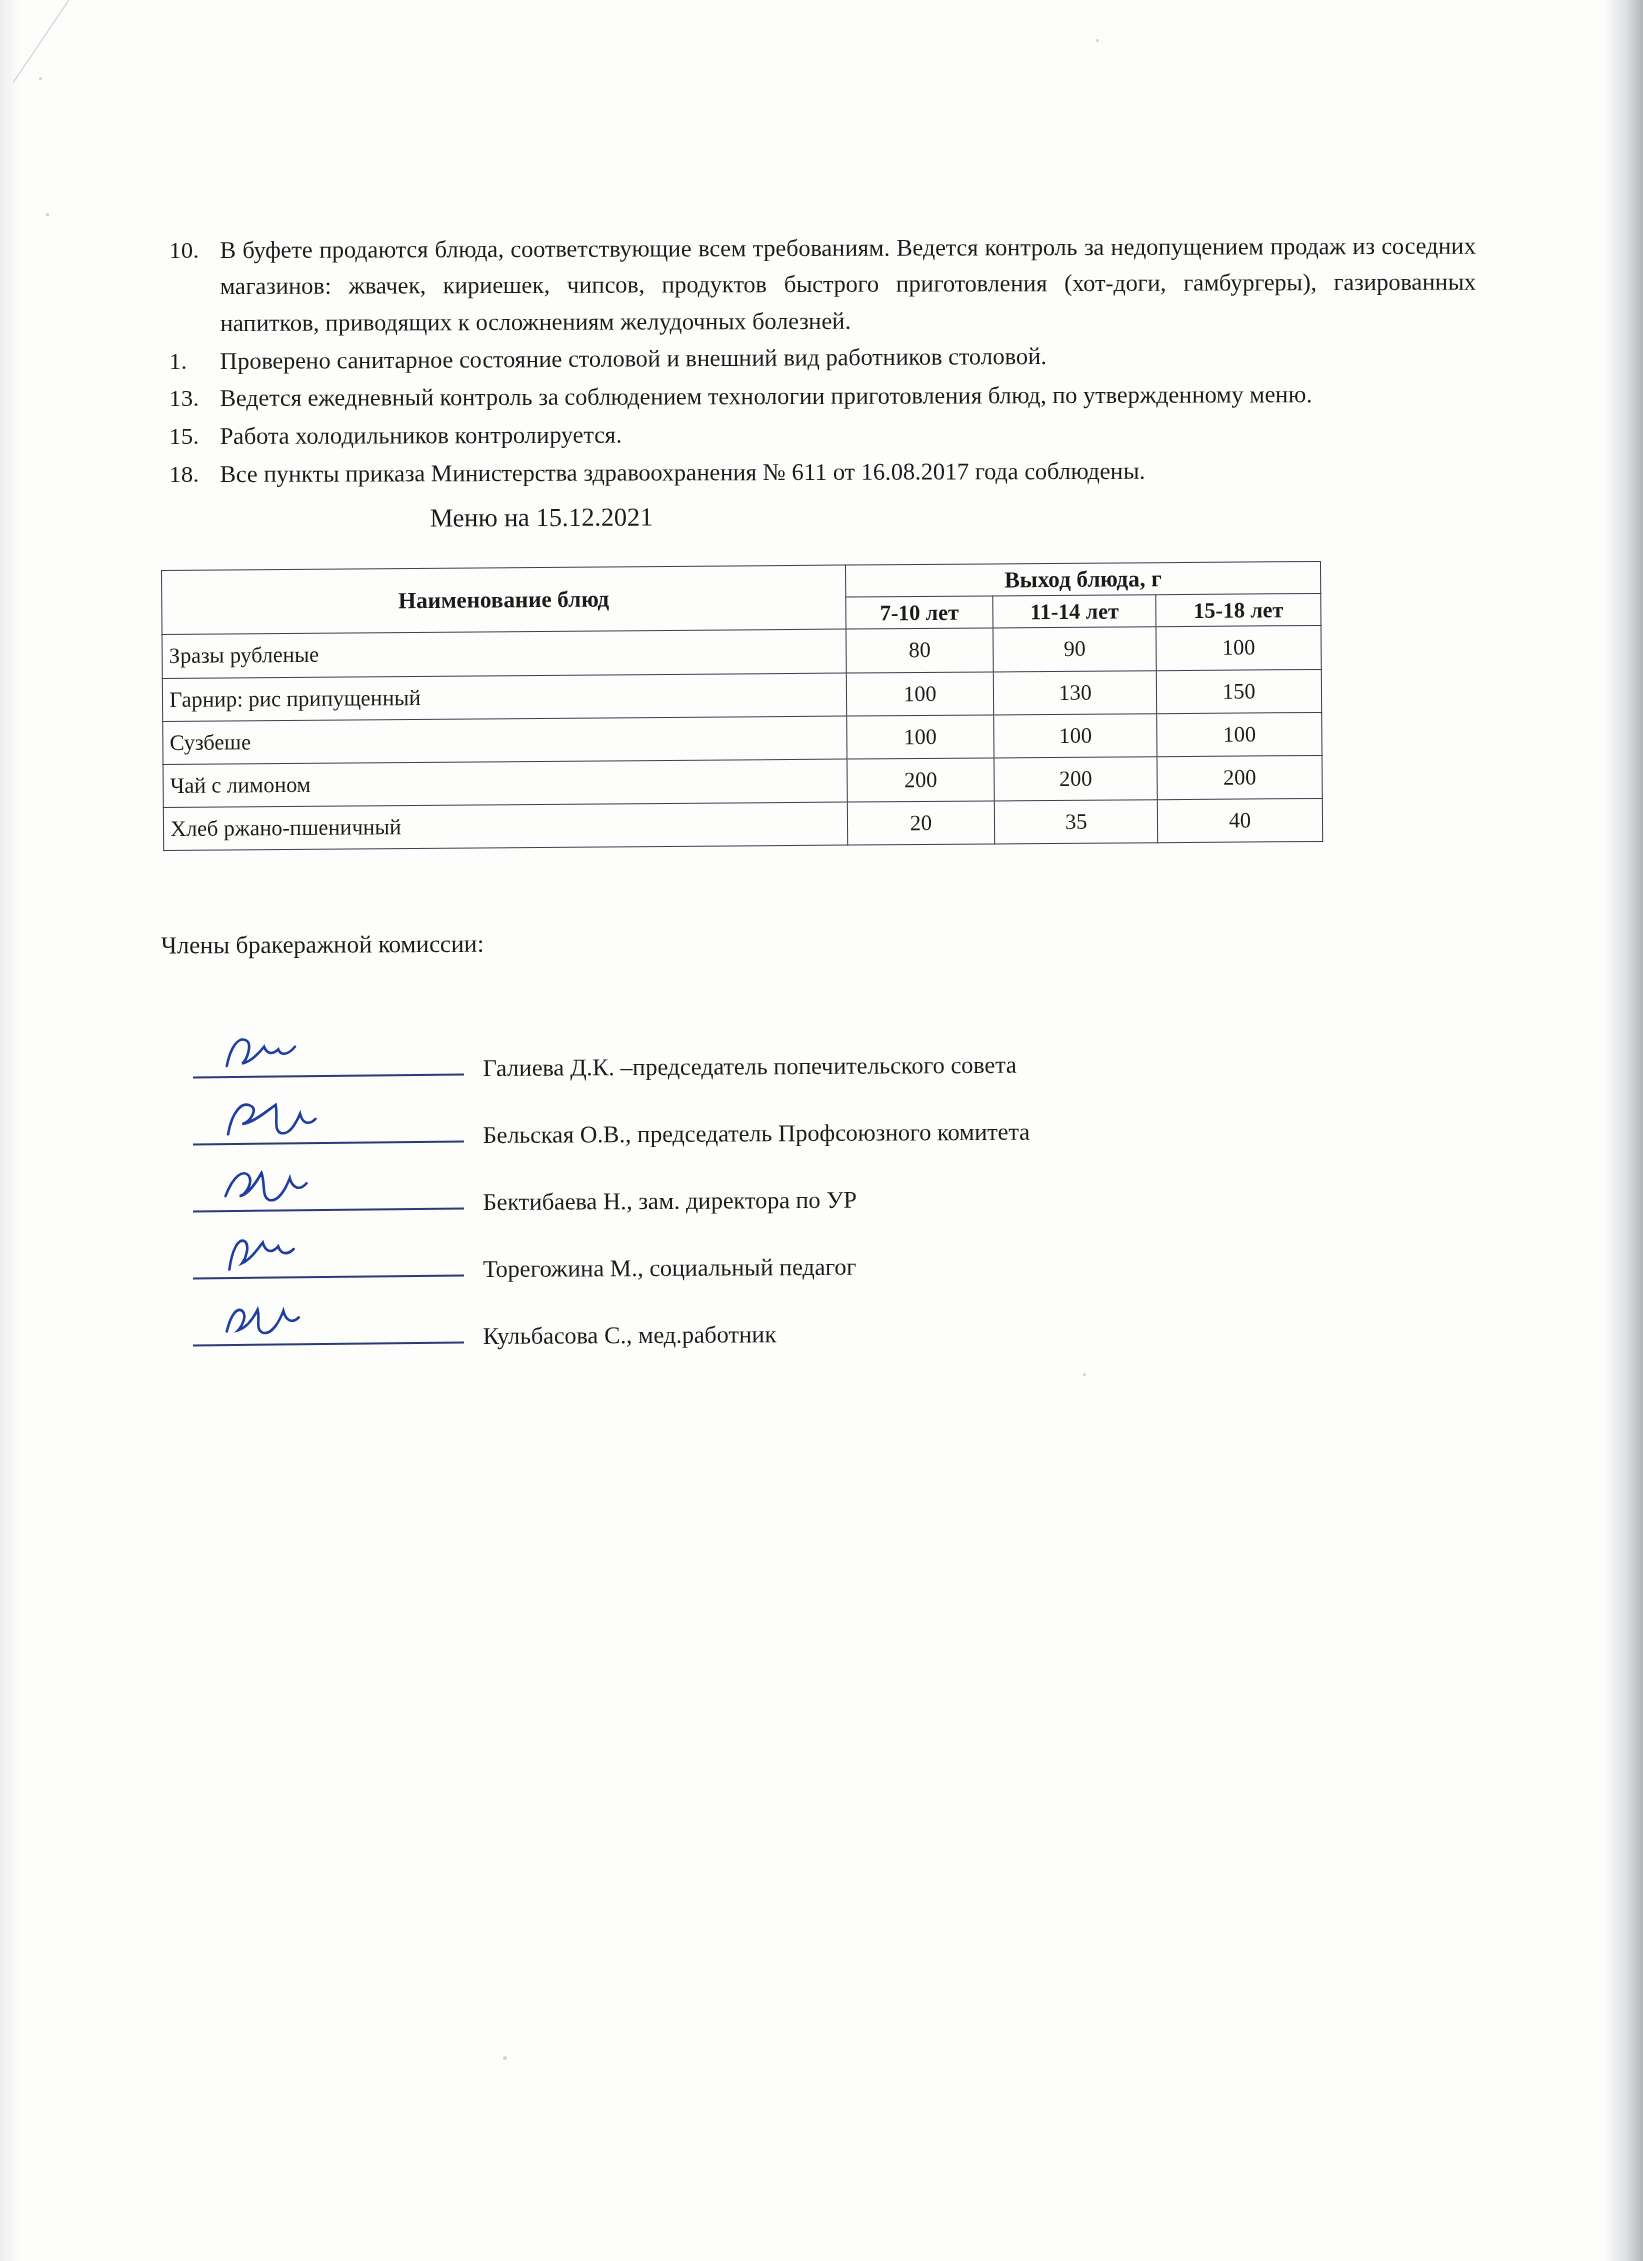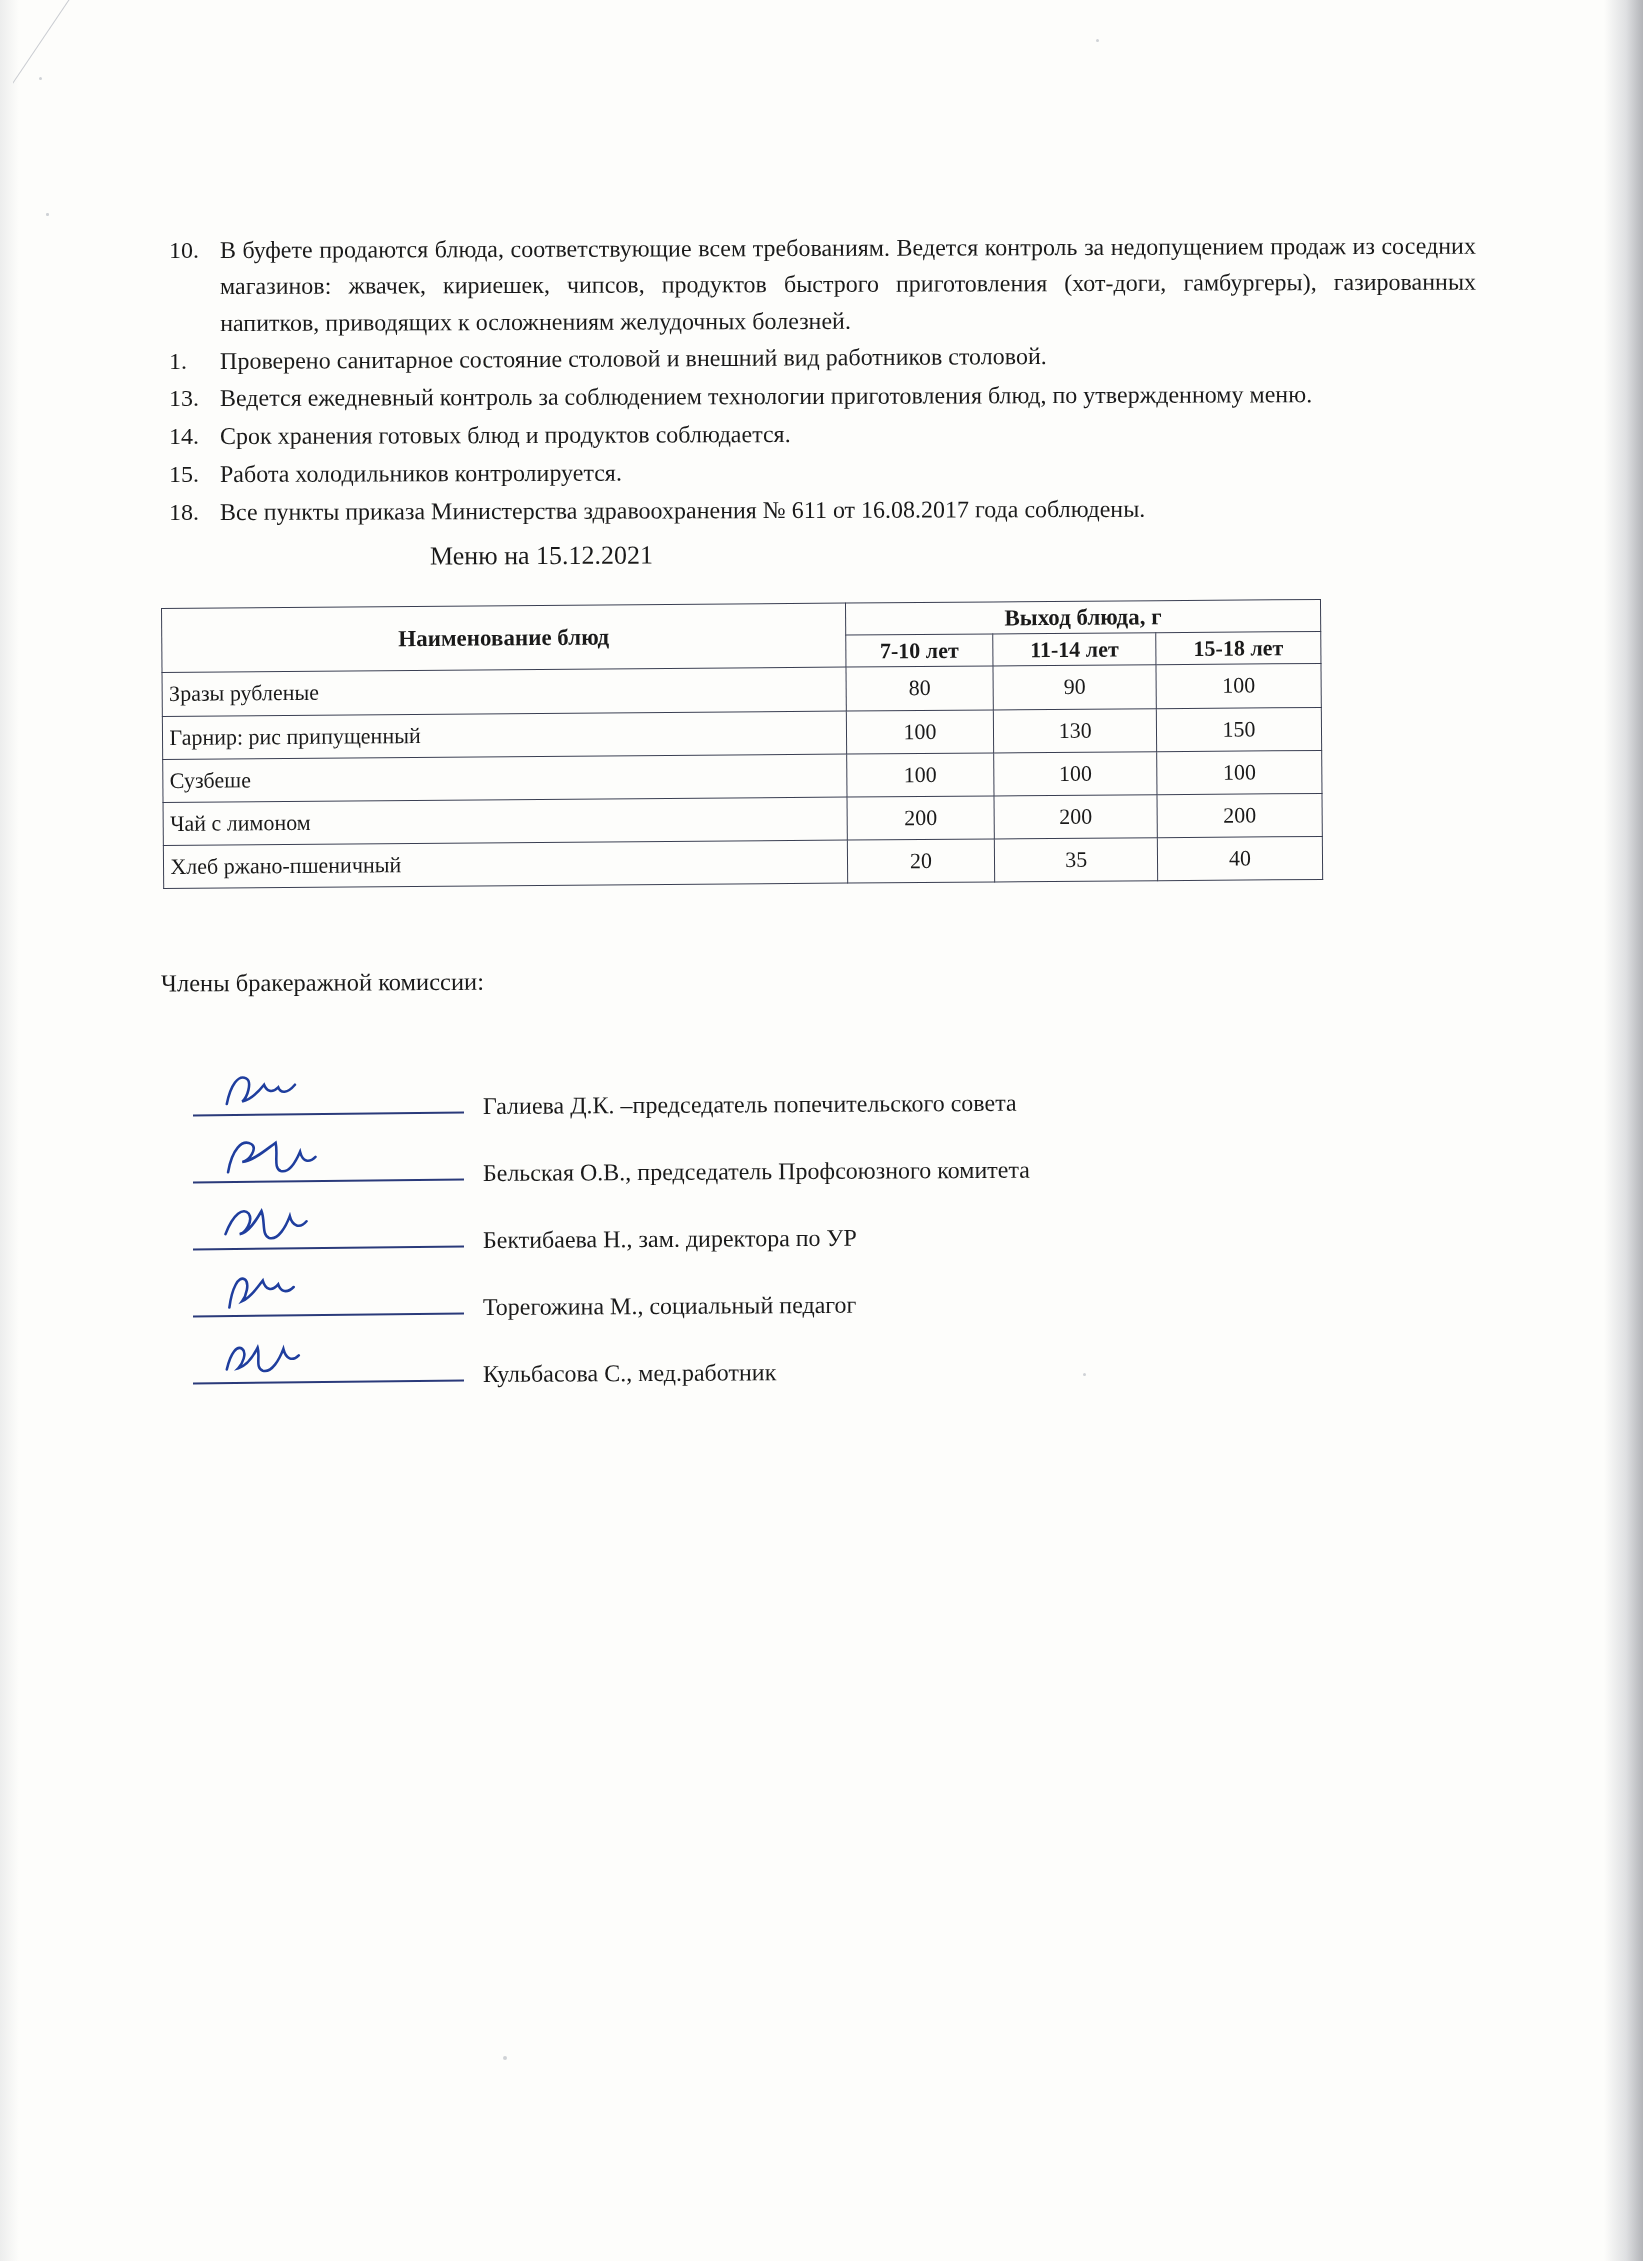--- a/index.html
+++ b/index.html
@@ -213,24 +213,20 @@
       </li>
       <li>
         <span class="num">1.</span>
         <span class="just tilt-a">Проверено санитарное состояние столовой и внешний вид работников столовой.</span>
       </li>
       <li>
         <span class="num">13.</span>
         <span class="just tilt-b">Ведется ежедневный контроль за соблюдением технологии приготовления блюд, по утвержденному меню.</span>
       </li>
       <li>
-        <span class="num">14.</span>
-        <span class="tilt-b">Срок хранения готовых блюд и продуктов соблюдается.</span>
-      </li>
-      <li>
         <span class="num">15.</span>
         <span class="tilt-b">Работа холодильников контролируется.</span>
       </li>
       <li>
         <span class="num">18.</span>
         <span class="just tilt-b">Все пункты приказа Министерства здравоохранения № 611 от 16.08.2017 года соблюдены.</span>
       </li>
     </ol>
 
     <div class="menu-title">Меню на 15.12.2021</div>

